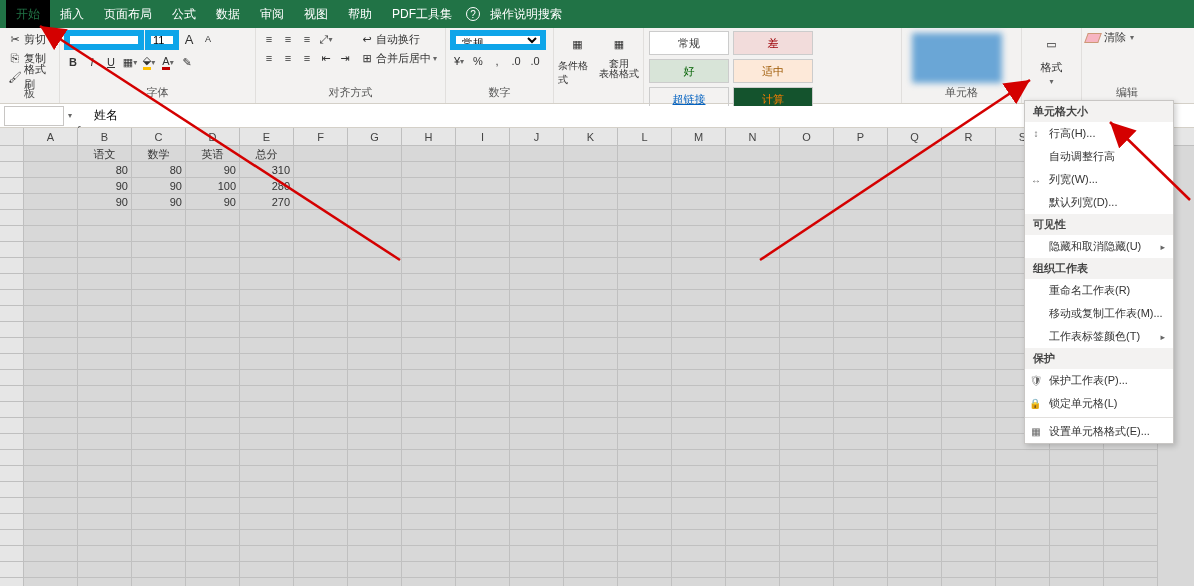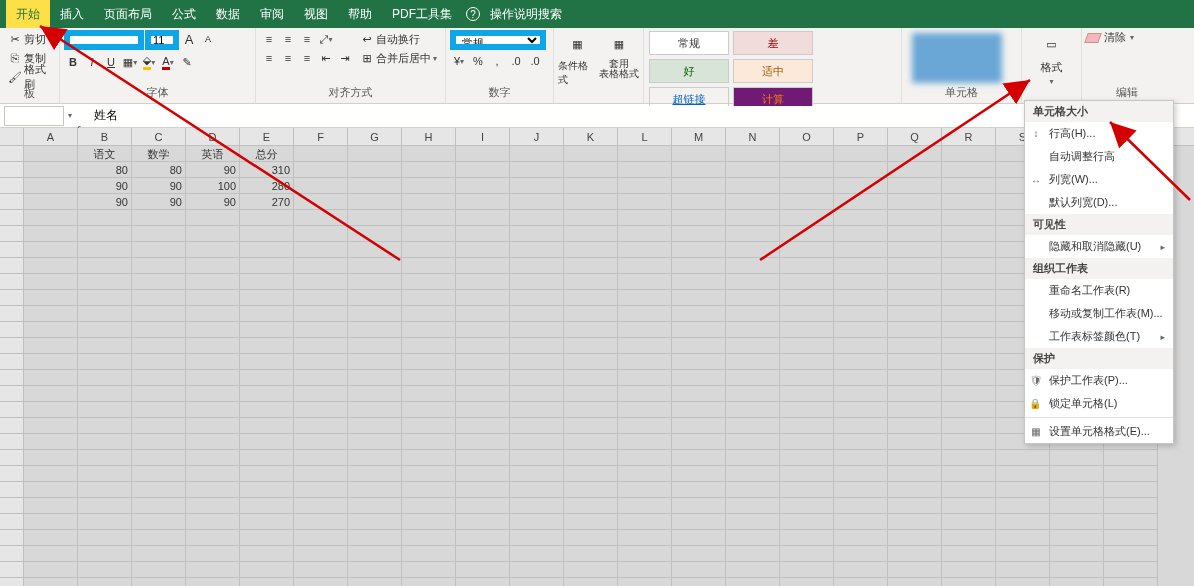--- a/index.html
+++ b/index.html
@@ -1,21 +1,21 @@
 <!DOCTYPE html>
 <html><head>
 <meta charset="utf-8">
 <style>
 * { box-sizing: border-box; margin: 0; padding: 0; }
 body { font-family: "Microsoft YaHei", Arial, sans-serif; font-size: 12px; color: #333; background: #fff; width: 1194px; height: 586px; overflow: hidden; position: relative; }
 
 
 .menubar { display: flex; align-items: center; height: 28px; background: #217346; color: #fff; padding: 0 6px; }
 .menubar .tab { padding: 0 10px; height: 28px; display: flex; align-items: center; cursor: pointer; font-size: 12px; }
-.menubar .tab.active { background: #fde047; color: #217346; }
+.menubar .tab.active { background: #000000; color: #217346; }
 .menubar .help-icon { margin-left: 4px; width: 14px; height: 14px; border: 1px solid #fff; border-radius: 50%; display: inline-flex; align-items: center; justify-content: center; font-size: 10px; }
 
 
 .ribbon { display: flex; height: 76px; background: #f3f2f1; border-bottom: 1px solid #d4d0c8; }
 .ribbon-group { display: flex; flex-direction: column; justify-content: space-between; border-right: 1px solid #e1dfdd; padding: 2px 4px; }
 .ribbon-group-content { display: flex; flex: 1; align-items: flex-start; gap: 2px; }
 .ribbon-group-label { text-align: center; font-size: 11px; color: #555; height: 16px; }
 .ribbon-col { display: flex; flex-direction: column; gap: 1px; }
 .ribbon-btn { display: flex; align-items: center; gap: 2px; padding: 1px 4px; font-size: 11px; cursor: pointer; height: 18px; }
 .ribbon-icon { width: 14px; height: 14px; display: inline-flex; align-items: center; justify-content: center; }
@@ -26,21 +26,21 @@
 .sq-btn { width: 18px; height: 18px; display: flex; align-items: center; justify-content: center; cursor: pointer; font-size: 11px; }
 .dd-arrow { font-size: 8px; color: #666; }
 
 
 .style-box { width: 80px; height: 24px; border: 1px solid #ccc; display: flex; align-items: center; justify-content: center; font-size: 11px; margin: 1px; }
 .style-normal { background: #fff; }
 .style-bad { background: #f2dcdb; color: #9c0006; }
 .style-good { background: #d8e4d8; color: #006100; }
 .style-neutral { background: #fde9d9; color: #9c5700; }
 .style-link { color: #0563c1; text-decoration: underline; }
-.style-calc { background: #701a75; color: #fa7d00; }
+.style-calc { background: #14532d; color: #fa7d00; }
 
 
 .fbar { display: flex; align-items: center; height: 24px; border-bottom: 1px solid #d4d0c8; background: #fff; }
 .namebox { width: 60px; height: 20px; border: 1px solid #c8c6c4; margin: 0 4px; font-size: 11px; padding: 0 4px; display: flex; align-items: center; }
 .fx-icon { width: 18px; font-style: italic; text-align: center; color: #666; margin-top: 30px; }
 .fbar input { flex: 1; border: none; outline: none; height: 20px; font-size: 12px; padding: 0 4px; }
 
 
 .grid-wrapper { position: relative; height: 458px; overflow: hidden; background: #d8d8d8; }
 .col-headers { display: flex; height: 18px; background: #e6e6e6; border-bottom: 1px solid #bfbfbf; }

